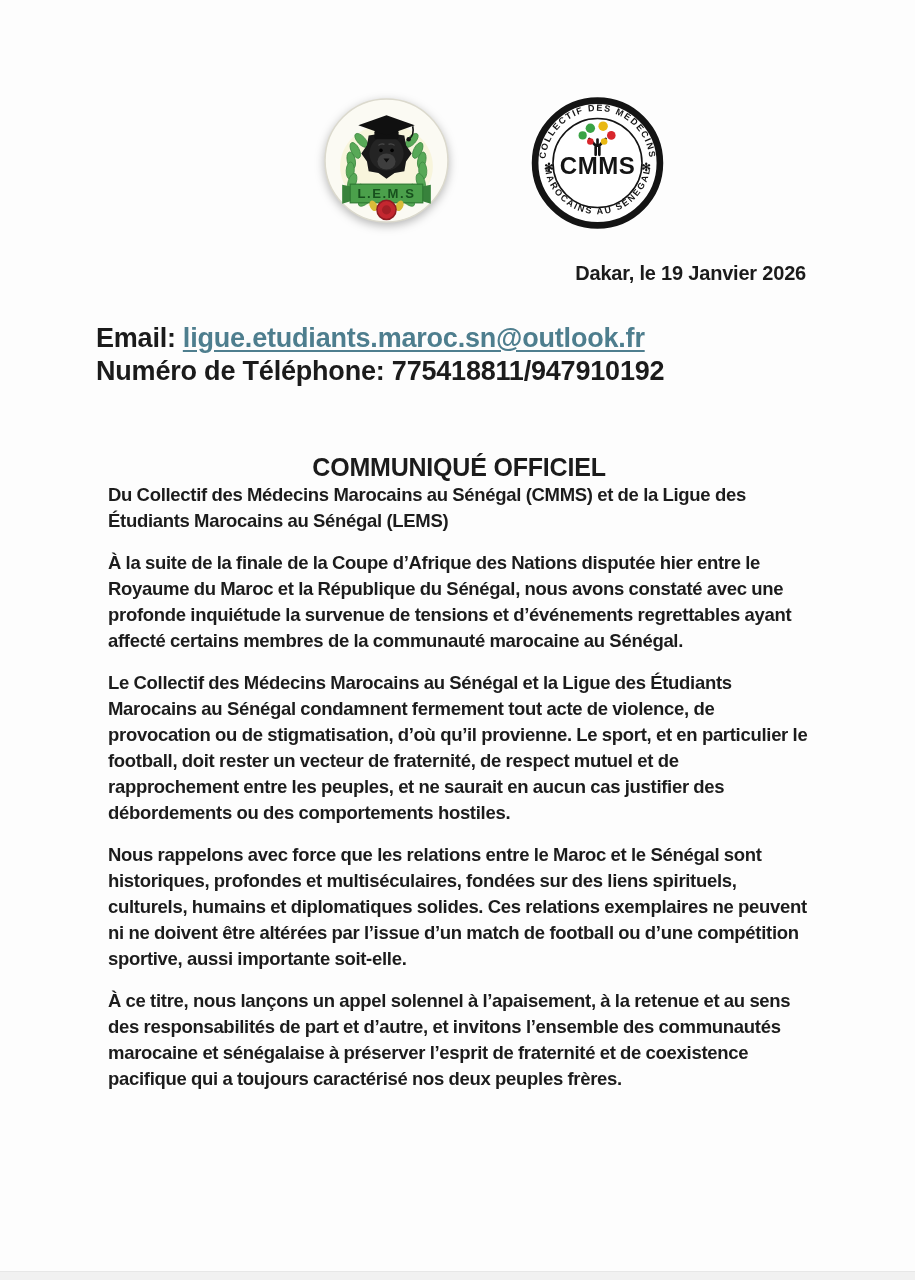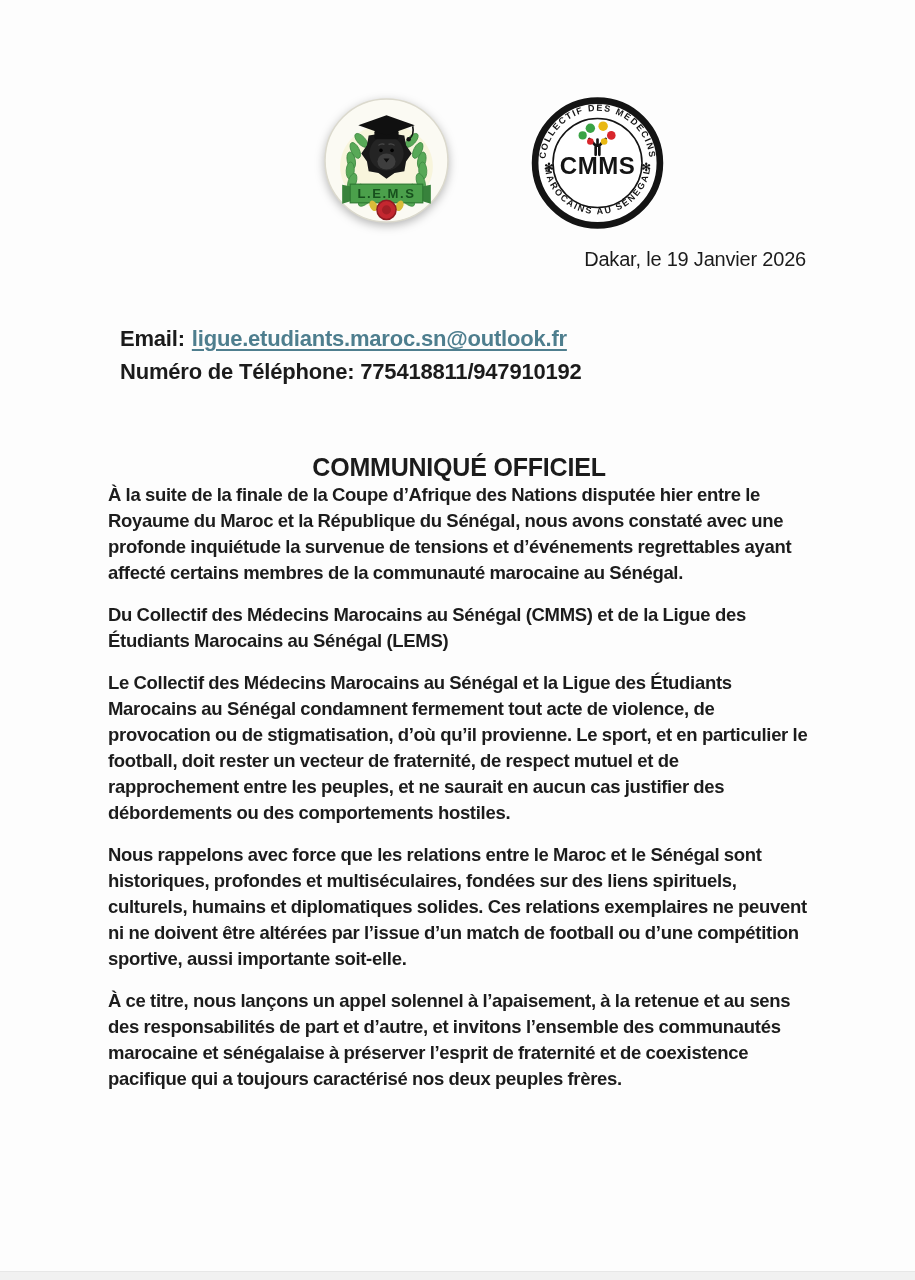--- a/index.html
+++ b/index.html
@@ -16,28 +16,28 @@
   }
   
   .logo { position:absolute; }
   .logo svg { display:block; width:100%; height:100%; }
   .logo-lems { left:321px; top:96px; width:131px; height:132px; }
   .logo-lems svg { filter: drop-shadow(0 3px 5px rgba(0,0,0,0.28)); }
   .logo-cmms { left:531px; top:95px; width:133px; height:136px; }
   svg text { font-family:"Liberation Sans", sans-serif; font-weight:700; }
   
   .date-line {
-    position:absolute; top:248px; left:0; right:109px;
-    text-align:right; font-size:20px; font-weight:400; color:#1b1b1b;
+    position:absolute; top:262px; left:0; right:109px;
+    text-align:right; font-size:20px; font-weight:700; color:#1b1b1b;
     letter-spacing:-0.2px;
   }
   
   .contact {
-    position:absolute; left:120px; top:322px;
-    font-size:22px; font-weight:700; line-height:33px; color:#1b1b1b;
+    position:absolute; left:96px; top:322px;
+    font-size:27px; font-weight:700; line-height:33px; color:#1b1b1b;
     letter-spacing:-0.2px;
   }
   .contact a { color:#4e7e8e; text-decoration:underline; text-underline-offset:3px; }
   .contact .email-label { margin-right:7px; }
   .contact .indent { padding-left:76px; }
   
   .content {
     position:absolute; left:108px; top:452px; width:702px;
     color:#1c1c1c;
   }
@@ -149,21 +149,21 @@
 
   <div class="contact">
     <div>
       <span class="email-label">Email:</span><a href="#">ligue.etudiants.maroc.sn@outlook.fr</a>
     </div>
     <div>Numéro de Téléphone: 775418811/947910192</div>
   </div>
 
   <div class="content">
     <h1>COMMUNIQUÉ OFFICIEL</h1>
+    <p>Du Collectif des Médecins Marocains au Sénégal (CMMS) et de la Ligue des Étudiants Marocains au Sénégal (LEMS)</p>
     <p>À la suite de la finale de la Coupe d’Afrique des Nations disputée hier entre le Royaume du Maroc et la République du Sénégal, nous avons constaté avec une profonde inquiétude la survenue de tensions et d’événements regrettables ayant affecté certains membres de la communauté marocaine au Sénégal.</p>
-    <p>Du Collectif des Médecins Marocains au Sénégal (CMMS) et de la Ligue des Étudiants Marocains au Sénégal (LEMS)</p>
     <p>Le Collectif des Médecins Marocains au Sénégal et la Ligue des Étudiants Marocains au Sénégal condamnent fermement tout acte de violence, de provocation ou de stigmatisation, d’où qu’il provienne. Le sport, et en particulier le football, doit rester un vecteur de fraternité, de respect mutuel et de rapprochement entre les peuples, et ne saurait en aucun cas justifier des débordements ou des comportements hostiles.</p>
     <p>Nous rappelons avec force que les relations entre le Maroc et le Sénégal sont historiques, profondes et multiséculaires, fondées sur des liens spirituels, culturels, humains et diplomatiques solides. Ces relations exemplaires ne peuvent ni ne doivent être altérées par l’issue d’un match de football ou d’une compétition sportive, aussi importante soit-elle.</p>
     <p>À ce titre, nous lançons un appel solennel à l’apaisement, à la retenue et au sens des responsabilités de part et d’autre, et invitons l’ensemble des communautés marocaine et sénégalaise à préserver l’esprit de fraternité et de coexistence pacifique qui a toujours caractérisé nos deux peuples frères.</p>
   </div>
 
   <div class="bottom-strip"></div>
 </div>
 
 </body></html>

